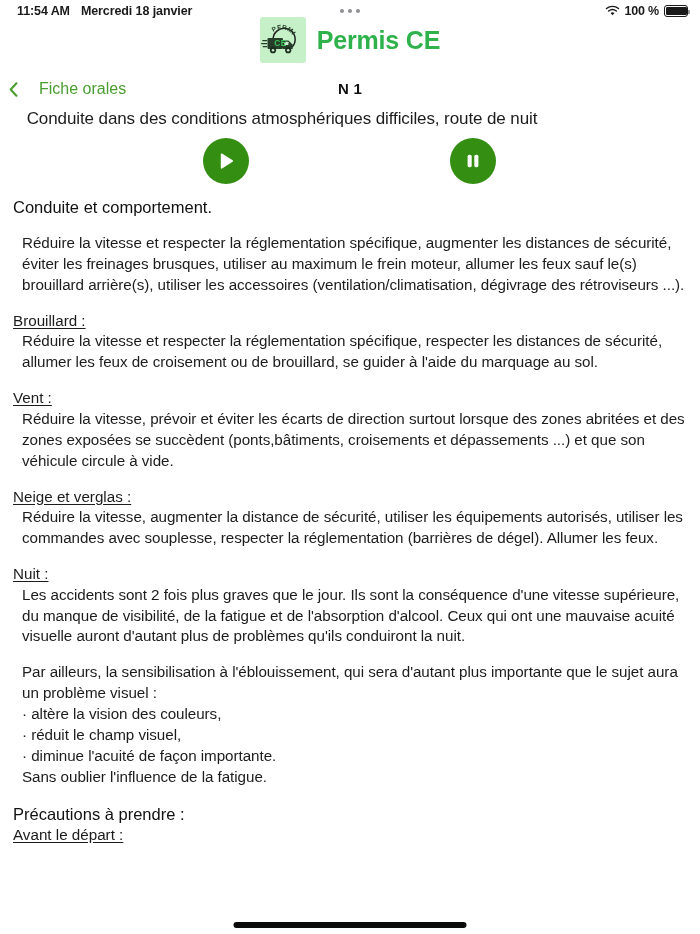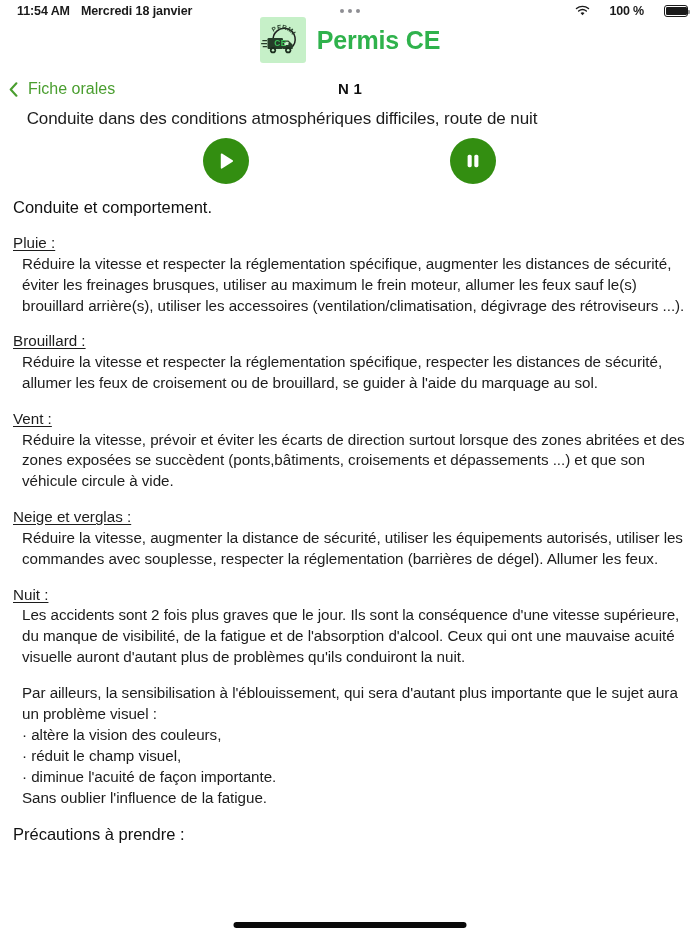--- a/index.html
+++ b/index.html
@@ -20,21 +20,21 @@
   }
   .sb-left { position:absolute; left:17px; display:flex; align-items:baseline; gap:11px; }
   .sb-time { font-size:12.5px; font-weight:700; letter-spacing:-0.1px; }
   .sb-date { font-size:12.5px; font-weight:600; letter-spacing:-0.1px; }
   .sb-center {
     position:absolute; left:50%; transform:translateX(-50%);
     display:flex; gap:4px; align-items:center;
   }
   .sb-dot { width:4px; height:4px; border-radius:50%; background:#8e8e93; display:block; }
   .sb-right {
-    position:absolute; right:12px; display:flex; align-items:center; gap:20px;
+    position:absolute; right:12px; display:flex; align-items:center; gap:5px;
   }
   .wifi-ico { display:block; width:15px; height:12px; }
   .sb-batt-pct { font-size:12.5px; font-weight:600; letter-spacing:-0.2px; }
   .batt {
     position:relative; width:24px; height:11.5px;
     border:1.3px solid #1a1a1a; border-radius:3px;
     display:flex; align-items:center;
   }
   .batt::after {
     content:""; position:absolute; right:-3.2px; top:3.4px;
@@ -58,21 +58,21 @@
   .apptitle {
     font-size:25px; font-weight:700; color:#2fb24c; letter-spacing:-0.2px;
   }
 
   
   .navrow {
     position:absolute; top:80px; left:0; width:700px; height:22px;
   }
   .backbtn {
     position:absolute; left:9px; top:0;
-    display:flex; align-items:center; gap:10px;
+    display:flex; align-items:center; gap:21px;
     color:#4a9e2f; font-size:16px; cursor:pointer;
   }
   .chev { display:block; width:9px; height:15px; flex:none; }
   .navtitle {
     position:absolute; left:50%; transform:translateX(-50%); top:0;
     font-size:15px; font-weight:700; color:#111; letter-spacing:0.2px;
   }
 
   
   .fichetitle {
@@ -209,21 +209,20 @@
       </span>
     </button>
   </div>
 
   <div class="content">
 
     <div class="h-bold">Conduite et comportement.</div>
     <div class="gap"></div>
 
     <div>
-      <div><span class="sub-ul">Pluie :</span></div>
       <div class="para">Réduire la vitesse et respecter la réglementation spécifique, augmenter les distances de sécurité, éviter les freinages brusques, utiliser au maximum le frein moteur, allumer les feux sauf le(s) brouillard arrière(s), utiliser les accessoires (ventilation/climatisation, dégivrage des rétroviseurs ...).</div>
     </div>
     <div class="gap"></div>
 
     <div>
       <div><span class="sub-ul">Brouillard :</span></div>
       <div class="para">Réduire la vitesse et respecter la réglementation spécifique, respecter les distances de sécurité, allumer les feux de croisement ou de brouillard, se guider à l'aide du marquage au sol.</div>
     </div>
     <div class="gap"></div>
 

